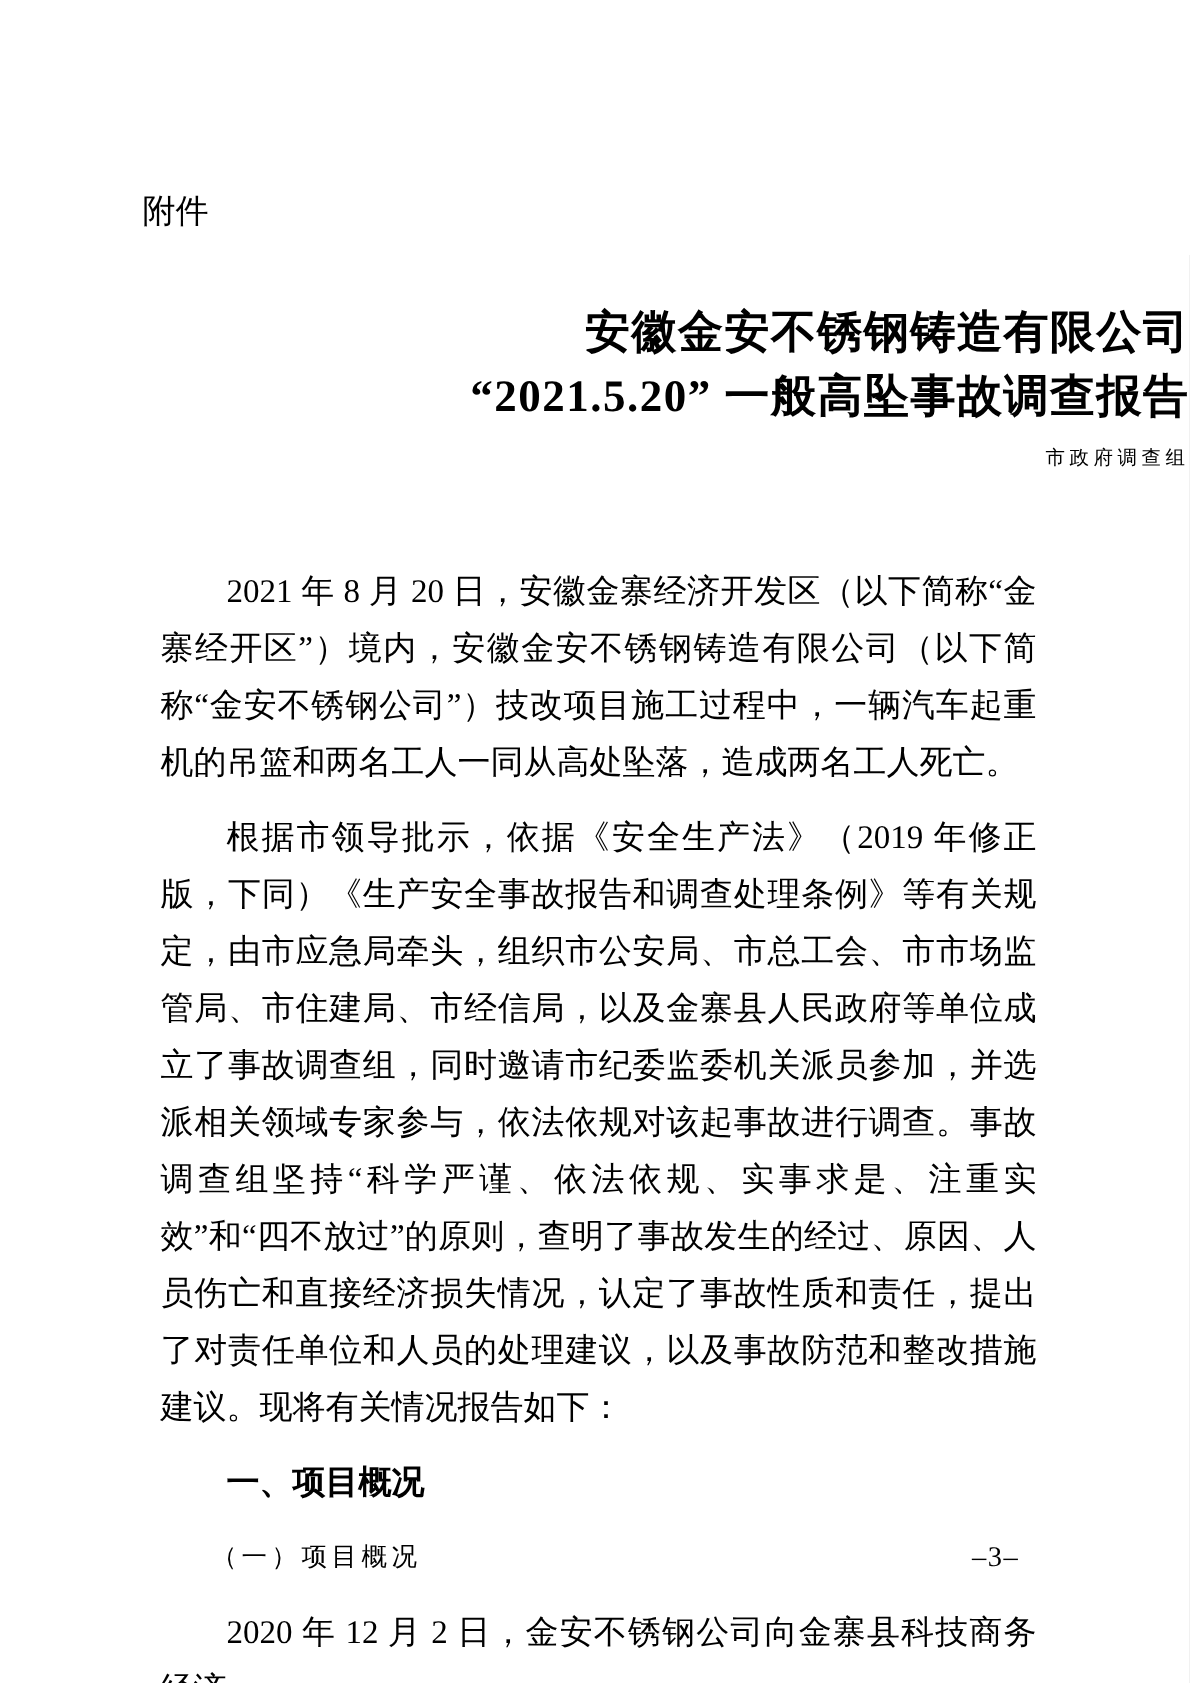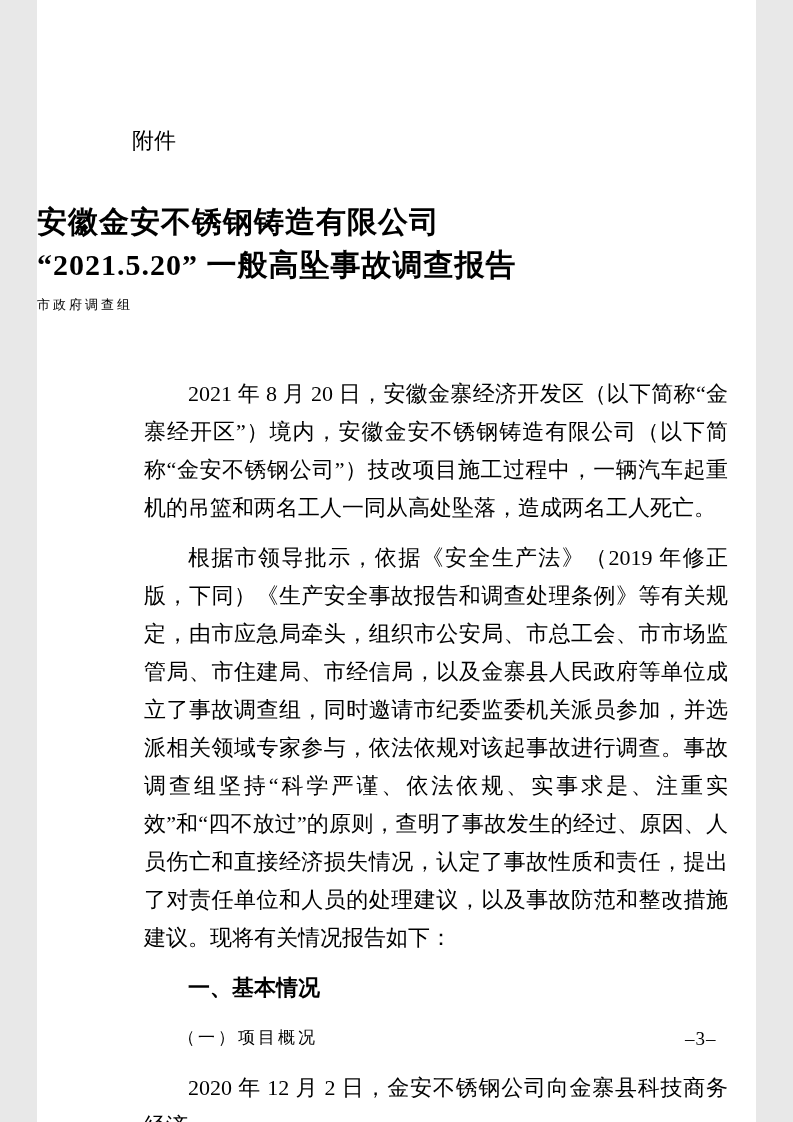--- a/index.html
+++ b/index.html
@@ -2,21 +2,21 @@
 <html><head>
 <meta charset="utf-8">
 <style>
   html, body {
     margin: 0;
     padding: 0;
     background: #e8e8e8;
   }
   .page {
     position: relative;
-    width: 719px;
+    width: 793px;
     height: 1122px;
     margin: 0 auto;
     background: #ffffff;
     color: #000000;
     font-family: "Liberation Serif", "DejaVu Serif", serif;
     overflow: hidden;
   }
   .attachment-label {
     position: absolute;
     left: 95px;
@@ -24,21 +24,21 @@
     font-family: "Liberation Sans", "DejaVu Sans", sans-serif;
     font-size: 22px;
     line-height: 30px;
     font-weight: 500;
   }
   .title-block {
     position: absolute;
     left: 0;
     right: 0;
     top: 200px;
-    text-align: left;
+    text-align: right;
     font-family: Liberation Serif, serif;
   }
   .title-line {
     font-size: 30px;
     font-weight: bold;
     line-height: 43px;
     letter-spacing: 1px;
   }
   .byline {
     margin-top: 10px;
@@ -93,20 +93,20 @@
 
   <div class="title-block">
     <div class="title-line">安徽金安不锈钢铸造有限公司</div>
     <div class="title-line">“2021.5.20” 一般高坠事故调查报告</div>
     <div class="byline">市政府调查组</div>
   </div>
 
   <div class="content">
     <p>2021 年 8 月 20 日，安徽金寨经济开发区（以下简称“金寨经开区”）境内，安徽金安不锈钢铸造有限公司（以下简称“金安不锈钢公司”）技改项目施工过程中，一辆汽车起重机的吊篮和两名工人一同从高处坠落，造成两名工人死亡。</p>
     <p>根据市领导批示，依据《安全生产法》（2019 年修正版，下同）《生产安全事故报告和调查处理条例》等有关规定，由市应急局牵头，组织市公安局、市总工会、市市场监管局、市住建局、市经信局，以及金寨县人民政府等单位成立了事故调查组，同时邀请市纪委监委机关派员参加，并选派相关领域专家参与，依法依规对该起事故进行调查。事故调查组坚持“科学严谨、依法依规、实事求是、注重实效”和“四不放过”的原则，查明了事故发生的经过、原因、人员伤亡和直接经济损失情况，认定了事故性质和责任，提出了对责任单位和人员的处理建议，以及事故防范和整改措施建议。现将有关情况报告如下：</p>
-    <p class="section-heading">一、基本情况</p>
+    <p class="section-heading">一、项目概况</p>
     <p class="sub-heading">（一）项目概况</p>
     <p>2020 年 12 月 2 日，金安不锈钢公司向金寨县科技商务经济</p>
   </div>
 
   <div class="page-number">–3–</div>
 
 </div>
 
 </body></html>

